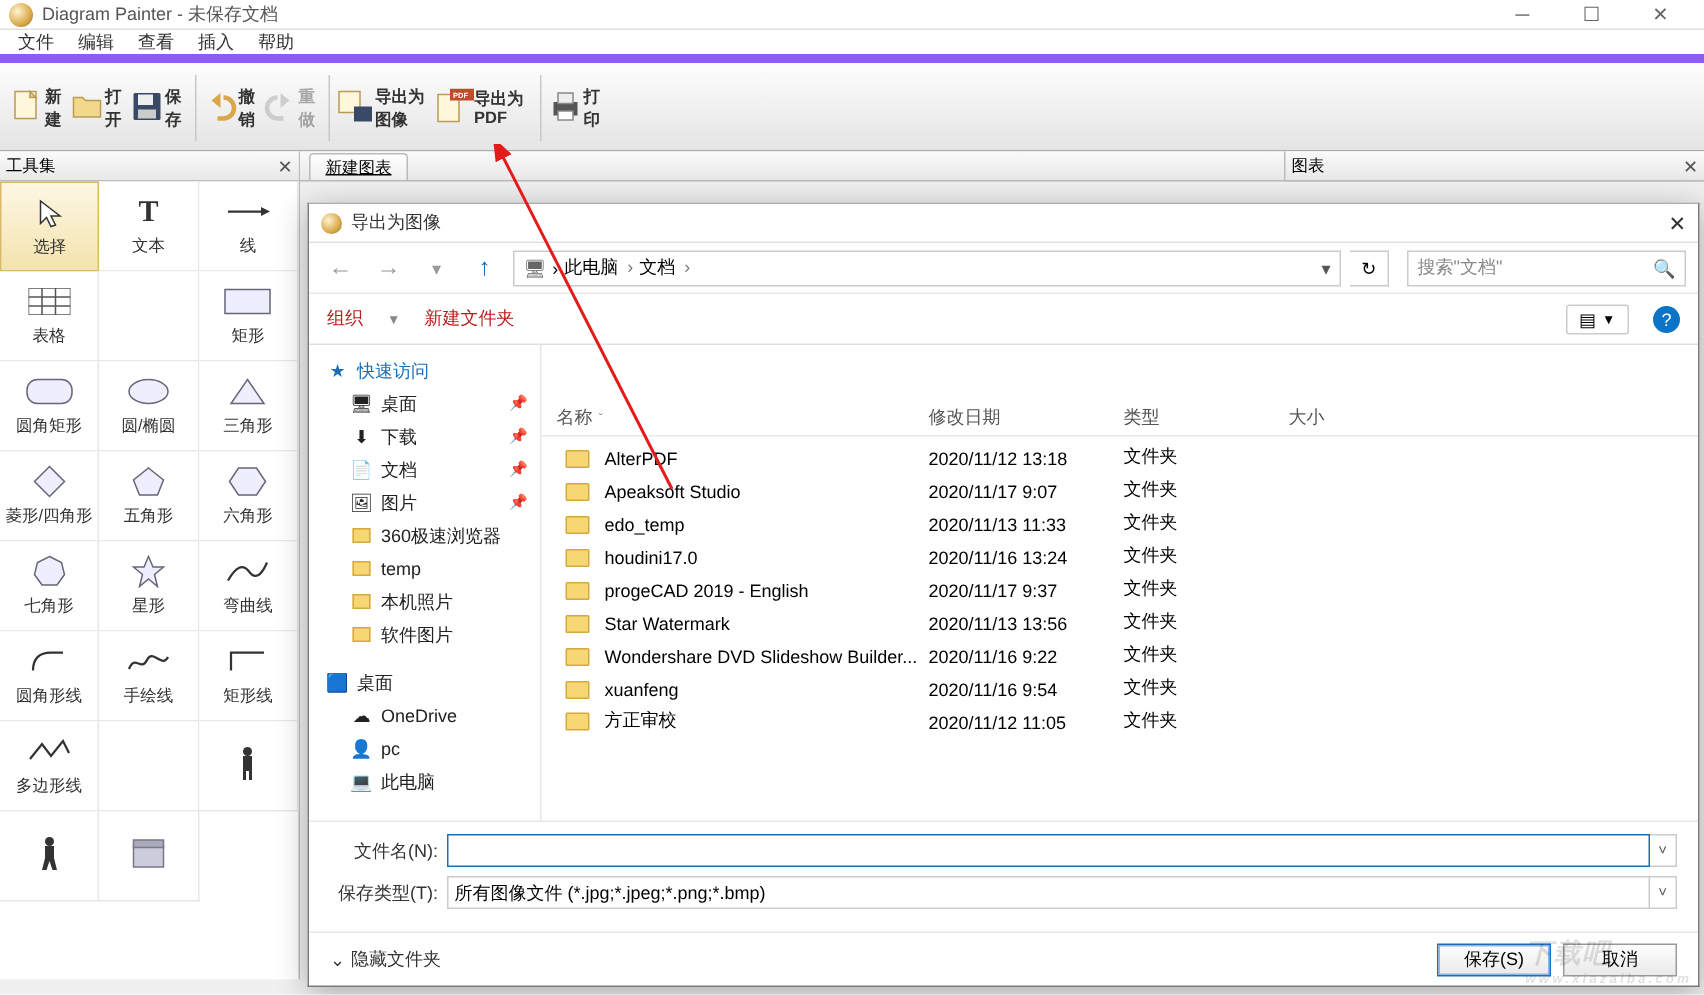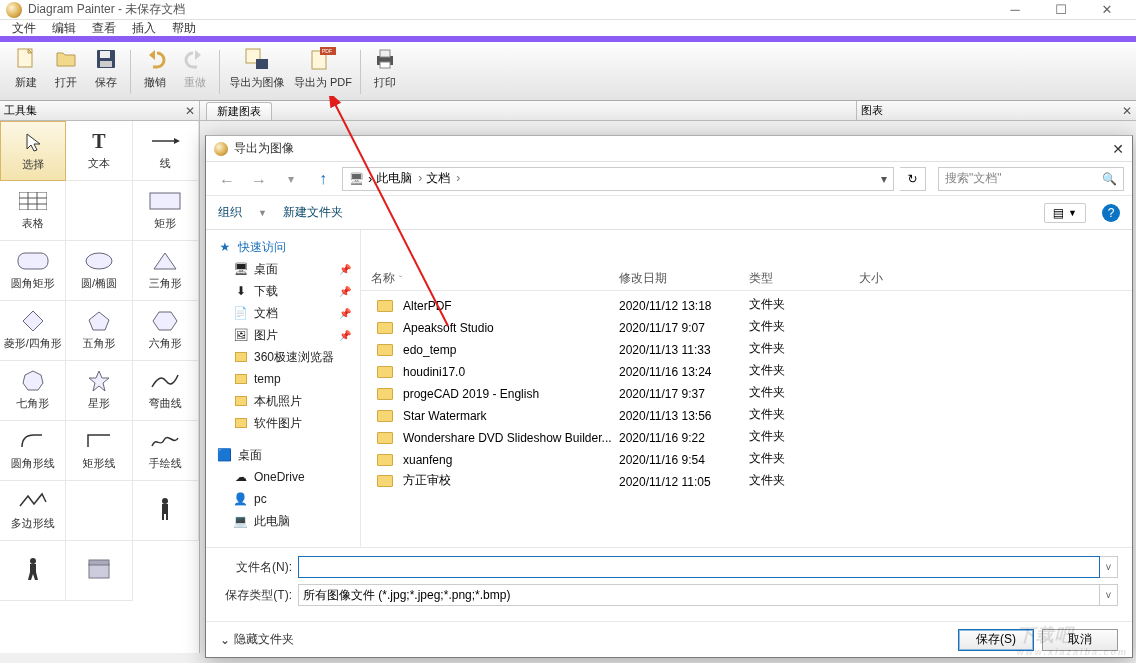--- a/index.html
+++ b/index.html
@@ -11,60 +11,60 @@
 .title-bar .title-text { font-size: 12px; color: #555; flex: 1; }
 .title-bar .win-controls { display: flex; }
 .title-bar .win-btn { width: 46px; height: 30px; display: flex; align-items: center; justify-content: center; font-size: 13px; color: #666; }
 
 
 .menu-bar { height: 22px; background: #fff; display: flex; align-items: center; padding: 0 4px; font-size: 12px; color: #333; border-bottom: 6px solid #8b5cf6; }
 .menu-bar .menu-item { padding: 2px 8px; }
 
 
 .toolbar { height: 59px; background: linear-gradient(#fdfdfd, #e4e4e4); border-top: 1px solid #fff; border-bottom: 1px solid #aaa; display: flex; align-items: center; padding: 2px 6px; gap: 0; }
-.tool-btn { display: flex; flex-direction: column; align-items: center; justify-content: flex-start; width: 40px; height: 54px; font-size: 11px; color: #333; }
+.tool-btn { display: flex; align-items: center; justify-content: space-between; width: 40px; height: 54px; font-size: 11px; color: #333; font-weight: bold; }
 .tool-btn.wide { width: 66px; }
 .tool-btn .ticon { width: 28px; height: 28px; margin-bottom: 2px; display:flex; align-items:center; justify-content:center; }
 .tool-sep { width: 1px; height: 44px; background: #c8c8c8; margin: 0 4px; }
 
 
 .workspace { display: flex; height: calc(663px - 30px - 22px - 59px); }
 .sidebar { width: 200px; border-right: 1px solid #bbb; background: #fff; display: flex; flex-direction: column; }
 .side-head { height: 20px; background: linear-gradient(#fafafa,#e8e8e8); border-bottom: 1px solid #bbb; font-size: 11px; display:flex; align-items:center; padding:0 4px; }
 .side-head .x { margin-left: auto; font-size:12px; color:#555; }
 .tool-grid { display: grid; grid-template-columns: repeat(3, 1fr); }
 .tool-cell { height: 60px; border-right: 1px solid #e8e8e8; border-bottom: 1px solid #e8e8e8; display:flex; flex-direction:column; align-items:center; justify-content:center; font-size:11px; color:#333; background:#fff; }
 .tool-cell .shape { width: 34px; height: 22px; display:flex; align-items:center; justify-content:center; margin-bottom:4px; }
 .tool-cell.sel { background: linear-gradient(#fdf7e4,#f3e3ad); border:1px solid #d9b766; }
 
 
 .main { flex: 1; position: relative; background: #f0f0f0; }
 .tab-strip { height: 20px; background: linear-gradient(#fafafa,#e8e8e8); border-bottom:1px solid #bbb; display:flex; align-items:center; font-size:11px; }
-.tab-strip .tab { background: linear-gradient(#fff,#eee); border:1px solid #bbb; border-bottom:none; border-radius: 3px 3px 0 0; padding: 1px 10px; margin-left:6px; }
+.tab-strip .tab { background: linear-gradient(#fff,#eee); border:1px solid #bbb; border-bottom:none; border-radius: 3px 3px 0 0; padding: 1px 10px; margin-left:6px;text-decoration:underline; }
 .tab-strip .growright { flex:1; }
 .tab-strip .mini-x { width:14px; text-align:center; color:#555; }
 .panel-strip-right { position:absolute; top:0; right:0; width:280px; height:20px; background: linear-gradient(#fafafa,#e8e8e8); border-bottom:1px solid #bbb; font-size:11px; display:flex; align-items:center; padding:0 4px; border-left:1px solid #bbb; }
 .panel-strip-right .x { margin-left:auto; color:#555; font-size:12px; }
 
 
 .dialog { position:absolute; left:205px; top:135px; width:928px; height:523px; background:#fff; border:1px solid #7a7a7a; border-top:1px solid #adadad; box-shadow: 0 4px 20px rgba(0,0,0,0.3); display:flex; flex-direction:column; }
 .dlg-title { height:26px; display:flex; align-items:center; padding:0 8px; font-size:12px; color:#333; border-bottom:1px solid #e0e0e0; }
 .dlg-title .app-icon { width:14px; height:14px; margin-right:6px; }
 .dlg-title .close-x { margin-left:auto; font-size:14px; color:#333; width:44px; text-align:right; }
 .dlg-nav { height:34px; display:flex; align-items:center; padding:0 8px; gap:6px; border-bottom:1px solid #e8e8e8; }
 .nav-arrow { width:26px; height:26px; display:flex; align-items:center; justify-content:center; color:#999; font-size:16px; }
 .nav-arrow.active { color:#1a6fb8; }
 .nav-path { flex:1; height:24px; border:1px solid #ccc; background:#fff; display:flex; align-items:center; padding:0 6px; font-size:12px; gap:4px; }
 .nav-path .seg::after { content:"›"; margin-left:6px; color:#777; }
 .nav-path .seg:last-child::after { content:""; }
 .nav-refresh { width:26px; height:24px; border:1px solid #ccc; border-left:none; display:flex; align-items:center; justify-content:center; font-size:12px; }
 .nav-search { width:186px; height:24px; border:1px solid #ccc; margin-left:6px; display:flex; align-items:center; padding:0 6px; font-size:12px; color:#888; }
 .nav-search .mag { margin-left:auto; color:#666; }
 .dlg-toolbar { height:34px; display:flex; align-items:center; padding:0 12px; gap:16px; font-size:12px; border-bottom:1px solid #e0e0e0; }
-.dlg-toolbar .lnk { color:#0c4a6e; }
+.dlg-toolbar .lnk { color:#b91c1c; }
 .dlg-toolbar .grow { flex:1; }
 .dlg-toolbar .view-btn { border:1px solid #ccc; border-radius:2px; padding:2px 8px; display:flex; align-items:center; gap:4px; }
 .dlg-toolbar .help { width:18px; height:18px; border-radius:50%; background:#0b74c4; color:#fff; font-size:12px; display:flex; align-items:center; justify-content:center; }
 .dlg-body { flex:1; display:flex; overflow:hidden; }
 .dlg-tree { width:155px; border-right:1px solid #e8e8e8; font-size:12px; padding:6px 0; color:#222; overflow:hidden; }
 .tree-node { display:flex; align-items:center; height:22px; padding-left:12px; gap:6px; }
 .tree-node .ico { width:14px; height:14px; display:flex; align-items:center; justify-content:center; font-size:12px; }
 .tree-node.indent { padding-left:28px; }
 .tree-node .pin { margin-left:auto; margin-right:8px; color:#bbb; font-size:10px; }
 .dlg-list { flex:1; font-size:12px; }
@@ -323,33 +323,33 @@
         <div class="tool-cell">
           <div class="shape">
             <svg width="30" height="20">
               <path d="M4 16 Q4 4 16 4 L24 4" fill="none" stroke="#333" stroke-width="1.5"></path>
             </svg>
           </div>
           <span>圆角形线</span>
         </div>
         <div class="tool-cell">
           <div class="shape">
+            <svg width="30" height="18">
+              <path d="M2 14 C6 4,10 16,14 8 S24 14,28 6" fill="none" stroke="#333" stroke-width="1.5"></path>
+            </svg>
+          </div>
+          <span>手绘线</span>
+        </div>
+        <div class="tool-cell">
+          <div class="shape">
             <svg width="30" height="20">
               <path d="M4 16 L4 4 L26 4" fill="none" stroke="#333" stroke-width="1.5"></path>
             </svg>
           </div>
           <span>矩形线</span>
-        </div>
-        <div class="tool-cell">
-          <div class="shape">
-            <svg width="30" height="18">
-              <path d="M2 14 C6 4,10 16,14 8 S24 14,28 6" fill="none" stroke="#333" stroke-width="1.5"></path>
-            </svg>
-          </div>
-          <span>手绘线</span>
         </div>
         <div class="tool-cell">
           <div class="shape">
             <svg width="30" height="18">
               <path d="M2 14 L10 4 L16 12 L24 2 L28 10" fill="none" stroke="#333" stroke-width="1.5"></path>
             </svg>
           </div>
           <span>多边形线</span>
         </div>
         <div class="tool-cell">

